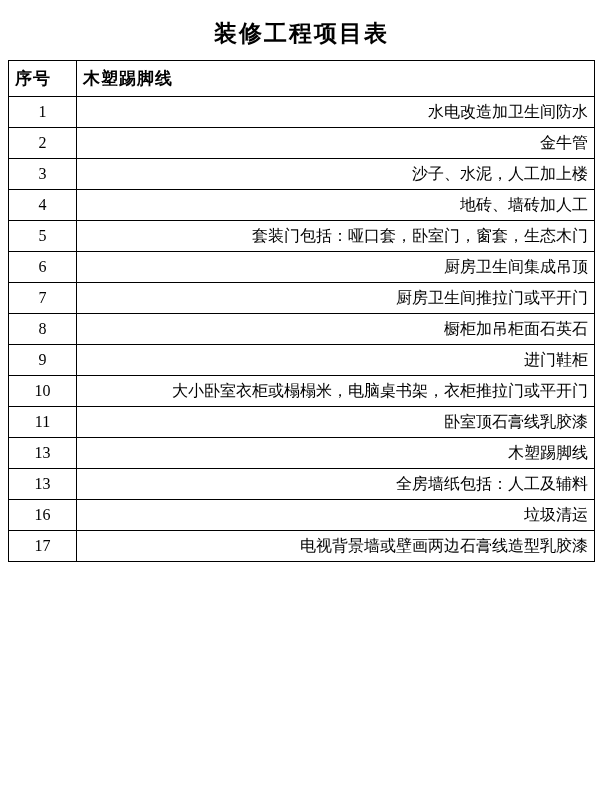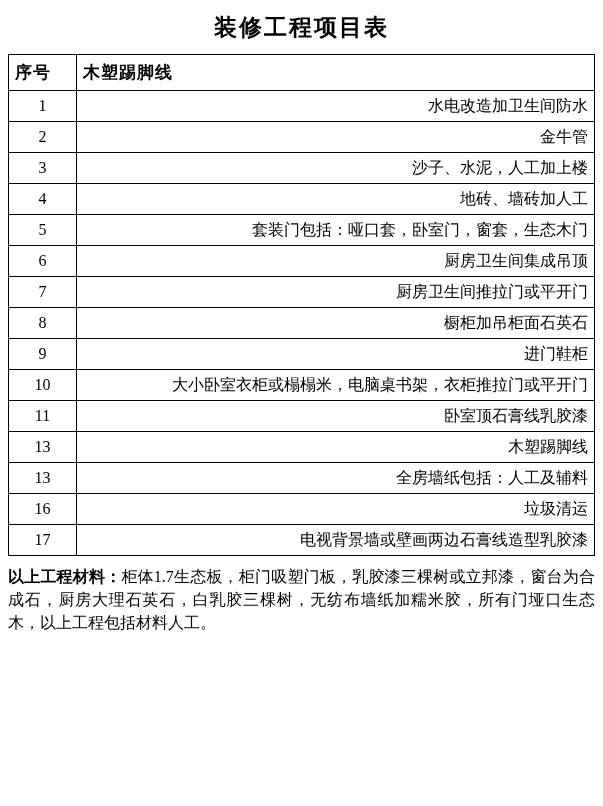--- a/index.html
+++ b/index.html
@@ -11,21 +11,21 @@
     width: 603px;
     height: 806px;
     font-family: "Liberation Serif", "DejaVu Serif", serif;
     color: #000000;
     overflow: hidden;
   }
   .page {
     width: 603px;
     height: 806px;
     box-sizing: border-box;
-    padding: 0 8px;
+    padding: 6px 8px;
     position: relative;
   }
   .doc-title {
     text-align: center;
     font-size: 23px;
     font-weight: bold;
     letter-spacing: 2px;
     padding: 14px 0 12px 0;
     line-height: 1.2;
   }
@@ -145,17 +145,14 @@
         <td class="no">16</td>
         <td class="name">垃圾清运</td>
       </tr>
       <tr>
         <td class="no">17</td>
         <td class="name">电视背景墙或壁画两边石膏线造型乳胶漆</td>
       </tr>
     </tbody>
   </table>
 
-  <div class="footer-note">
-    <span class="lead">以上工程材料：</span><span>柜体1.7生态板，柜门吸塑门板，乳胶漆三棵树或立邦漆，窗台为合成石，厨房大理石英石，白乳胶三棵树，无纺布墙纸加糯米胶，所有门垭口生态木，以上工程包括材料人工。</span>
-  </div>
 
 </div>
 
 </body></html>

